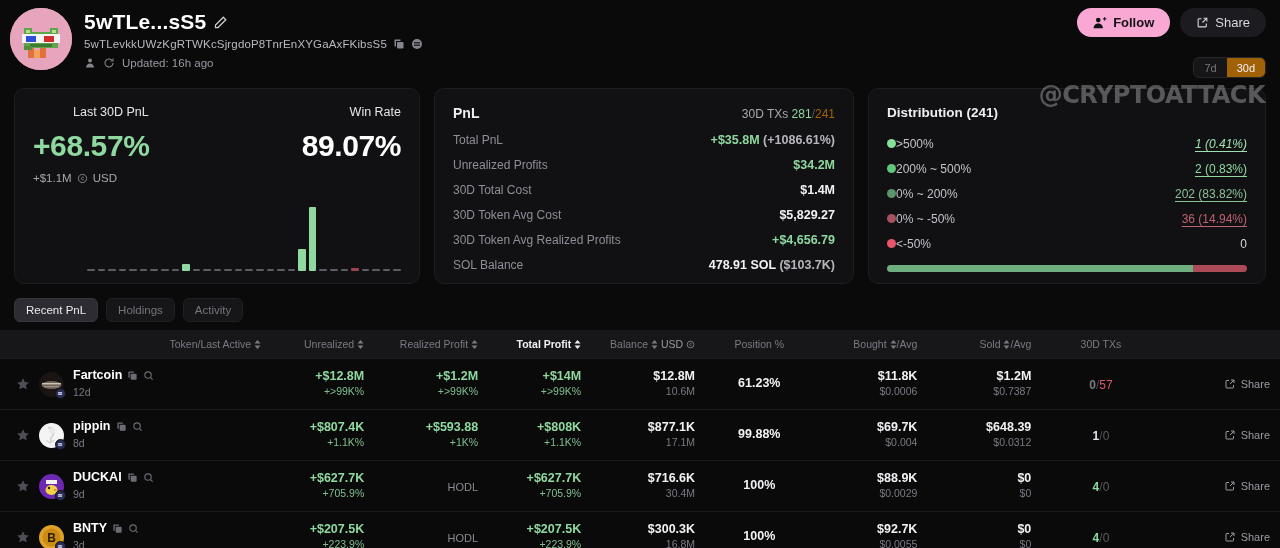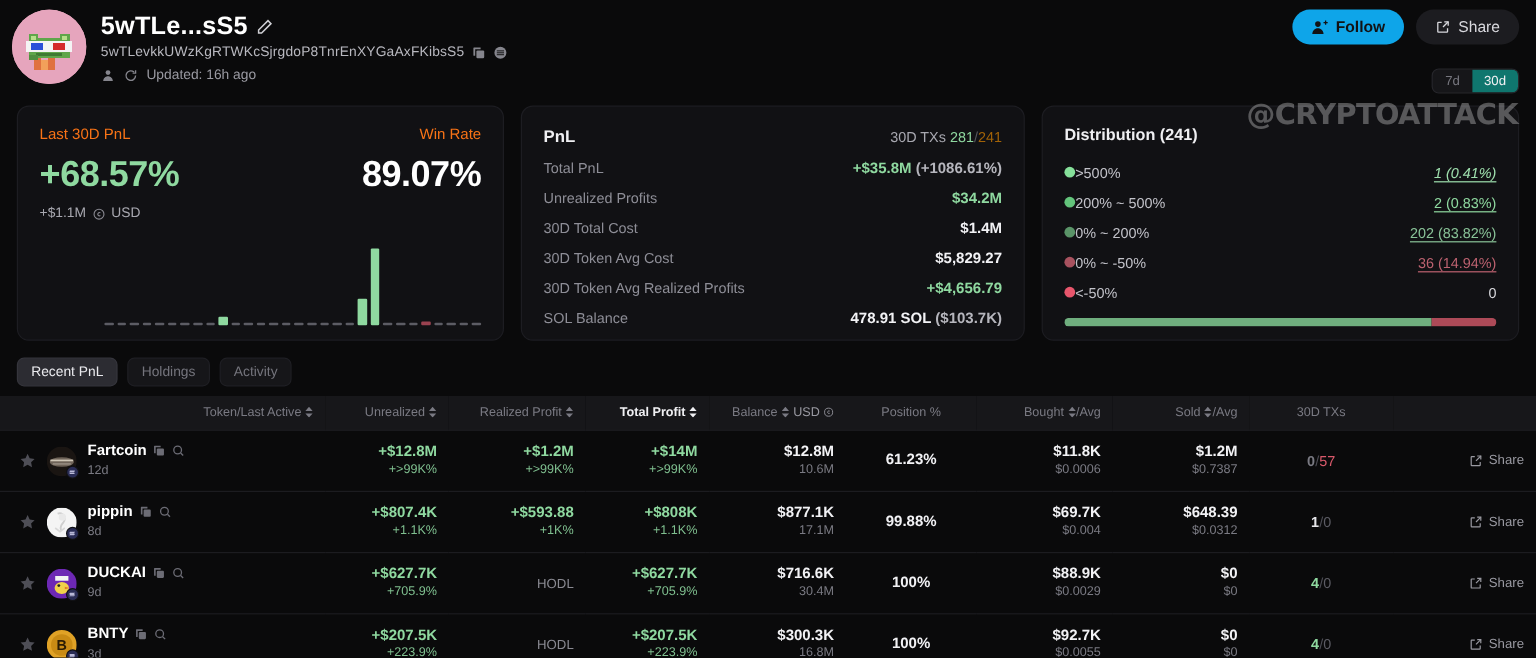--- a/index.html
+++ b/index.html
@@ -27,53 +27,53 @@
   .pencil { width: 15px; height: 15px; color: #cfcfd4; flex: none; }
   .addr-row { display: flex; align-items: center; gap: 6px; margin-top: 4px; }
   .addr { font-size: 11.5px; color: #b8b8bf; letter-spacing: .15px; }
   .mini-ic { width: 12px; height: 12px; color: #85858d; flex: none; }
   .upd-row { display: flex; align-items: center; gap: 7px; margin-top: 7px; }
   .upd-txt { font-size: 11.5px; color: #9a9aa2; }
 
   .hdr-right { position: absolute; right: 14px; top: 8px; display: flex; gap: 10px; }
   .btn-follow {
     display: flex; align-items: center; gap: 6px;
-    background: #0ea5e9; color: #121214;
+    background: #f9a8d4; color: #121214;
     border-radius: 999px; padding: 7px 16px;
     font-size: 13px; font-weight: 600; cursor: pointer; border: none;
   }
   .btn-share-top {
     display: flex; align-items: center; gap: 6px;
     background: #1c1c20; color: #d8d8dd;
     border-radius: 999px; padding: 7px 16px;
     font-size: 13px; font-weight: 500; cursor: pointer; border: none;
   }
   .seg {
     position: absolute; right: 14px; top: 57px;
     display: flex; background: #161619; border: 1px solid #26262b;
     border-radius: 6px; overflow: hidden; height: 21px;
   }
   .seg div {
     font-size: 11px; padding: 0 10px; display: flex; align-items: center;
     color: #76767e; cursor: pointer;
   }
-  .seg div.on { background: #0f766e; color: #f0f0f3; }
+  .seg div.on { background: #a16207; color: #f0f0f3; }
 
   
   .cards { display: flex; gap: 14px; padding: 0 14px; height: 196px; }
   .card {
     background: #111114; border: 1px solid #1d1d22; border-radius: 10px;
     padding: 16px 18px; position: relative;
   }
   .card.c1 { width: 406px; }
   .card.c2 { width: 420px; }
   .card.c3 { flex: 1; }
 
   .c1-top { display: flex; justify-content: space-between; align-items: flex-start; }
-  .lbl-sm { font-size: 12.5px; color: #f97316; }
+  .lbl-sm { font-size: 12.5px; color: #e5e5e5; margin-left: 40px; }
   .pnl-big { font-size: 30px; font-weight: 700; color: #8fd9a0; margin-top: 10px; letter-spacing: -.4px;}
   .wr-big { font-size: 30px; font-weight: 700; color: #fff; margin-top: 10px; letter-spacing: -.4px; text-align: right; margin-left: 16px;}
   .c1-sub { display: flex; align-items: center; gap: 5px; margin-top: 9px; }
   .c1-sub .v { font-size: 11.5px; color: #a8a8b0; }
   .spark { position: absolute; left: 72px; right: 18px; bottom: 12px; height: 72px; }
   .spark-row { position: absolute; left: 0; right: 0; bottom: 0; height: 72px; display: flex; align-items: flex-end; gap: 3px; }
   .bar { flex: 1; border-radius: 1px; }
 
   .c2-head { display: flex; justify-content: space-between; align-items: baseline; }
   .c2-title { font-size: 14px; font-weight: 600; color: #efeff2; }

